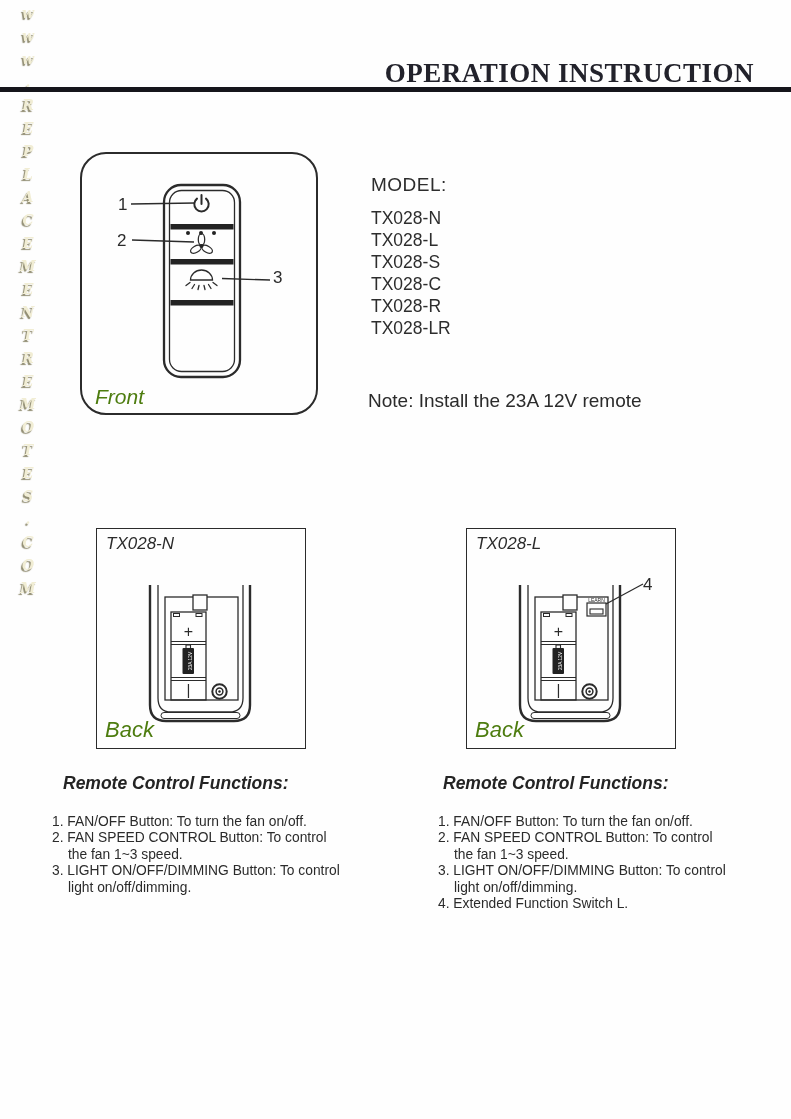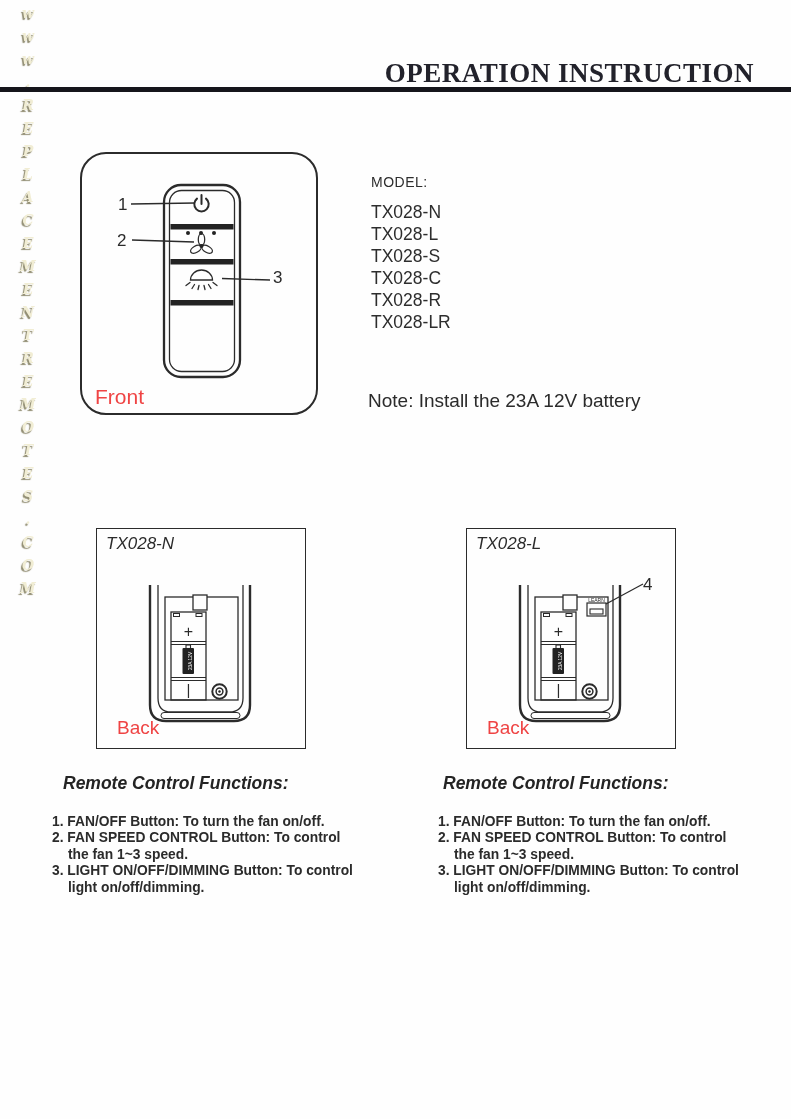--- a/index.html
+++ b/index.html
@@ -29,51 +29,51 @@
   
   .front-box {
     position:absolute; left:80px; top:152px; width:238px; height:263px;
     border:2px solid #2b2b2b; border-radius:26px;
   }
   .front-box svg, .back-box svg { position:absolute; left:0; top:0; }
   .callout { position:absolute; font-size:17px; color:#2b2b2b; }
   .c1 { left:36px; top:41px; }
   .c2 { left:35px; top:77px; }
   .c3 { left:191px; top:114px; }
-  .view-label { position:absolute; font-size:21px; color:#ef4444; }
+  .view-label { position:absolute; font-size:21px; color:#4d7c0f;font-style:italic; }
   .front-label { left:13px; top:231px; }
 
   
   .model-block { position:absolute; left:371px; top:174px; width:330px; }
-  .model-heading { font-size:14px; letter-spacing:0.5px; margin-bottom:11px; }
+  .model-heading { font-size:19px; letter-spacing:0.5px; margin-bottom:11px; }
   .model-cols { display:flex; }
   .mcol { font-size:17.5px; line-height:22px; }
   .mcol1 { width:145px; }
   .mcol2 { font-weight:bold; }
   .note { position:absolute; left:368px; top:390px; font-size:19px; line-height:21px; color:#2b2b2b; }
 
   
   .back-box {
     position:absolute; top:528px; width:210px; height:221px;
     border:1.6px solid #2b2b2b;
   }
   .back-n { left:96px; }
   .back-l { left:466px; }
   .model-tag { position:absolute; left:9px; top:5px; font-size:17px; font-style:italic; color:#2b2b2b; }
-  .back-label { left:20px; top:188px; font-size:19px; }
+  .back-label { left:8px; top:188px; font-size:22px; }
   .c4 { left:176px; top:46px; }
 
   
   .functions { position:absolute; top:773px; }
   .fleft { left:52px; width:350px; }
   .fright { left:438px; width:350px; }
   .f-heading { font-size:17.5px; font-weight:bold; font-style:italic; margin-bottom:20px; color:#242424; }
   .fleft .f-heading { padding-left:11px; }
   .fright .f-heading { padding-left:5px; }
-  .f-line { font-size:13.8px; line-height:16.4px; color:#2b2b2b;font-weight:bold; }
+  .f-line { font-size:13.8px; line-height:16.4px; color:#2b2b2b; }
   .f-line.cont { padding-left:16px; }
 </style>
 </head>
 <body>
 
 <div class="page">
 
   <div class="watermark">www.REPLACEMENTREMOTES.COM</div>
 
   <div class="title">OPERATION INSTRUCTION</div>
@@ -138,21 +138,21 @@
         <div>TX028-N</div>
         <div>TX028-L</div>
         <div>TX028-S</div>
         <div>TX028-C</div>
         <div>TX028-R</div>
         <div>TX028-LR</div>
       </div>
     </div>
   </div>
   <div class="note">
-    <div>Note: Install the 23A 12V battery</div>
+    <div>Note: Install the 23A 12V remote</div>
   </div>
 
   <div class="back-box back-n">
     <svg width="207" height="218" viewBox="0 0 207 218">
       <g fill="none" stroke="#2b2b2b">
         <path d="M53,56 V176 Q53,192 69,192 H137 Q153,192 153,176 V56" stroke-width="2.4"></path>
         <path d="M61,56 V169 Q61,183 74,183 H132 Q146,183 146,169 V56" stroke-width="1.3"></path>
         <rect x="64" y="183.5" width="79" height="6" rx="3" stroke-width="1"></rect>
         <rect x="68" y="68" width="73" height="103" stroke-width="1.3"></rect>
         <rect x="96" y="66" width="14" height="15" fill="#fefefe" stroke-width="1.3"></rect>
@@ -225,15 +225,16 @@
     <div class="f-line cont">light on/off/dimming.</div>
   </div>
 
   <div class="functions fright">
     <div class="f-heading">Remote Control Functions:</div>
     <div class="f-line">1. FAN/OFF Button: To turn the fan on/off.</div>
     <div class="f-line">2. FAN SPEED CONTROL Button: To control</div>
     <div class="f-line cont">the fan 1~3 speed.</div>
     <div class="f-line">3. LIGHT ON/OFF/DIMMING Button: To control</div>
     <div class="f-line cont">light on/off/dimming.</div>
+    <div class="f-line">4. Extended Function Switch L.</div>
   </div>
 
 </div>
 
 </body></html>

